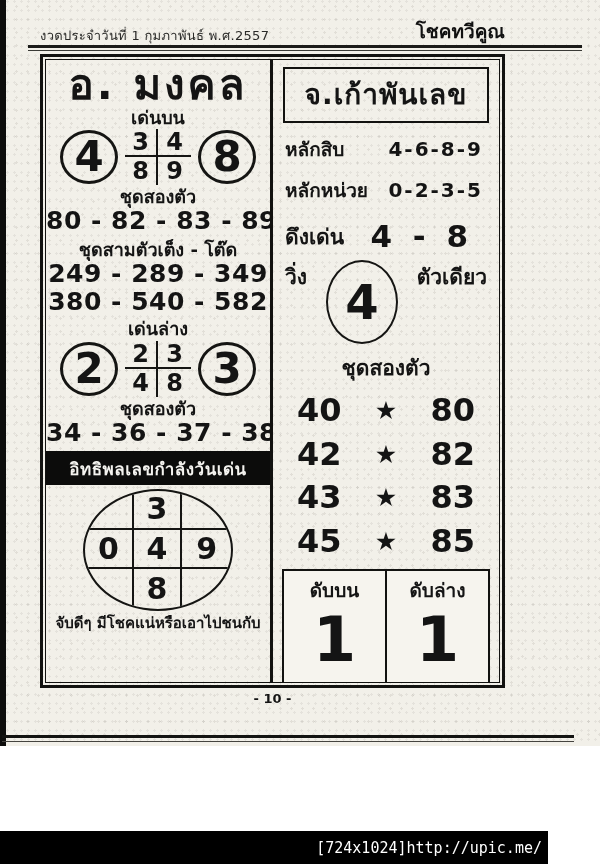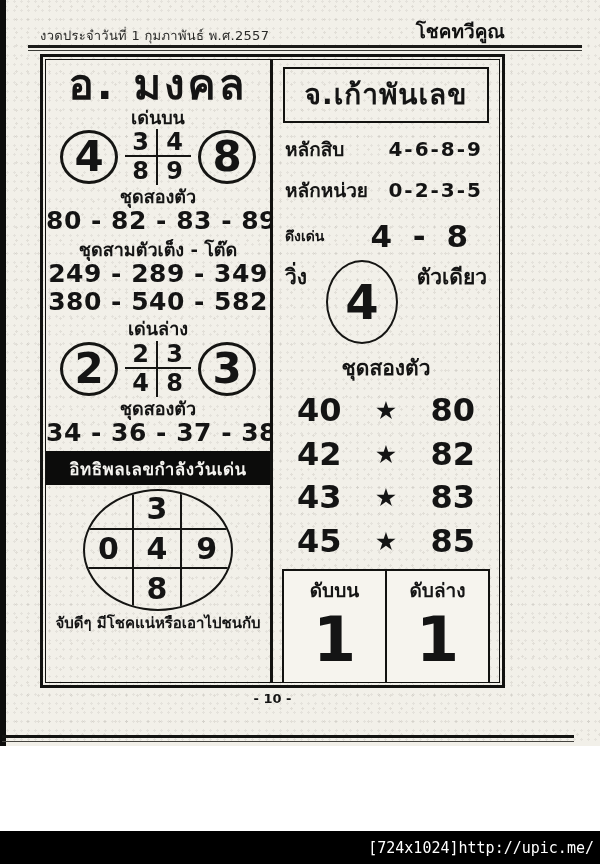--- a/index.html
+++ b/index.html
@@ -54,21 +54,21 @@
   .wheel span:nth-child(-n+6) { border-bottom:2px solid #151513; }
   .wheel span:nth-child(3n+1), .wheel span:nth-child(3n+2) { border-right:2px solid #151513; }
   .note { font-size:15px; font-weight:bold; line-height:1.22; margin-top:3px; }
   
   .title-r { margin:7px 10px 0; border:2px solid #121210; font-size:28px; font-weight:bold;
              padding:3px 0 5px; letter-spacing:1px; }
   .kv { display:flex; align-items:center; padding:0 12px; margin-top:11px; }
   .kv .k { font-size:19px; font-weight:bold; }
   .kv .v { font-size:20px; font-weight:bold; letter-spacing:2px; margin-left:auto; padding-right:4px; white-space:nowrap; }
   .kv.big { margin-top:13px; }
-  .kv.big .k { font-size:14px; }
+  .kv.big .k { font-size:21px; }
   .kv.big .v { font-size:31px; letter-spacing:5px; padding-right:14px; }
   .run-row { display:flex; align-items:flex-start; justify-content:space-between;
              padding:0 12px; margin-top:6px; }
   .run-k, .run-s { font-size:21px; font-weight:bold; }
   .run-circ { width:72px; height:84px; border:2px solid #151513; border-radius:50%;
               display:flex; align-items:center; justify-content:center;
               font-size:48px; font-weight:bold; }
   .pairs-hd { font-size:21px; font-weight:bold; margin-top:7px; }
   .prow { display:flex; align-items:center; justify-content:space-between;
           padding:0 24px; margin-top:10px; }
@@ -78,21 +78,21 @@
   .kcell { flex:1; display:flex; flex-direction:column; align-items:center; padding-top:4px; }
   .kcell.first { border-right:2px solid #121210; }
   .khd { font-size:19px; font-weight:bold; }
   .kval { font-size:62px; font-weight:bold; line-height:1; margin-top:4px; }
   
   .page-num { position:absolute; top:691px; left:40px; width:465px; text-align:center;
               font-size:13px; font-weight:bold; }
   .bot-rule { position:absolute; top:735px; left:2px; width:572px; height:7px;
               border-top:3px solid #131311; border-bottom:1px solid #45443f; }
   
-  .band { position:absolute; left:0; bottom:0; width:600px; height:33px; background:#000;
+  .band { position:absolute; left:0; bottom:0; width:548px; height:33px; background:#000;
           color:#fff; display:flex; align-items:center; justify-content:flex-end;
           padding-right:6px; font-family:"DejaVu Sans Mono","Liberation Mono",monospace;
           font-size:15px; }
 </style>
 </head>
 <body>
 
 <div class="scan">
   <div class="edge-strip"></div>
 

